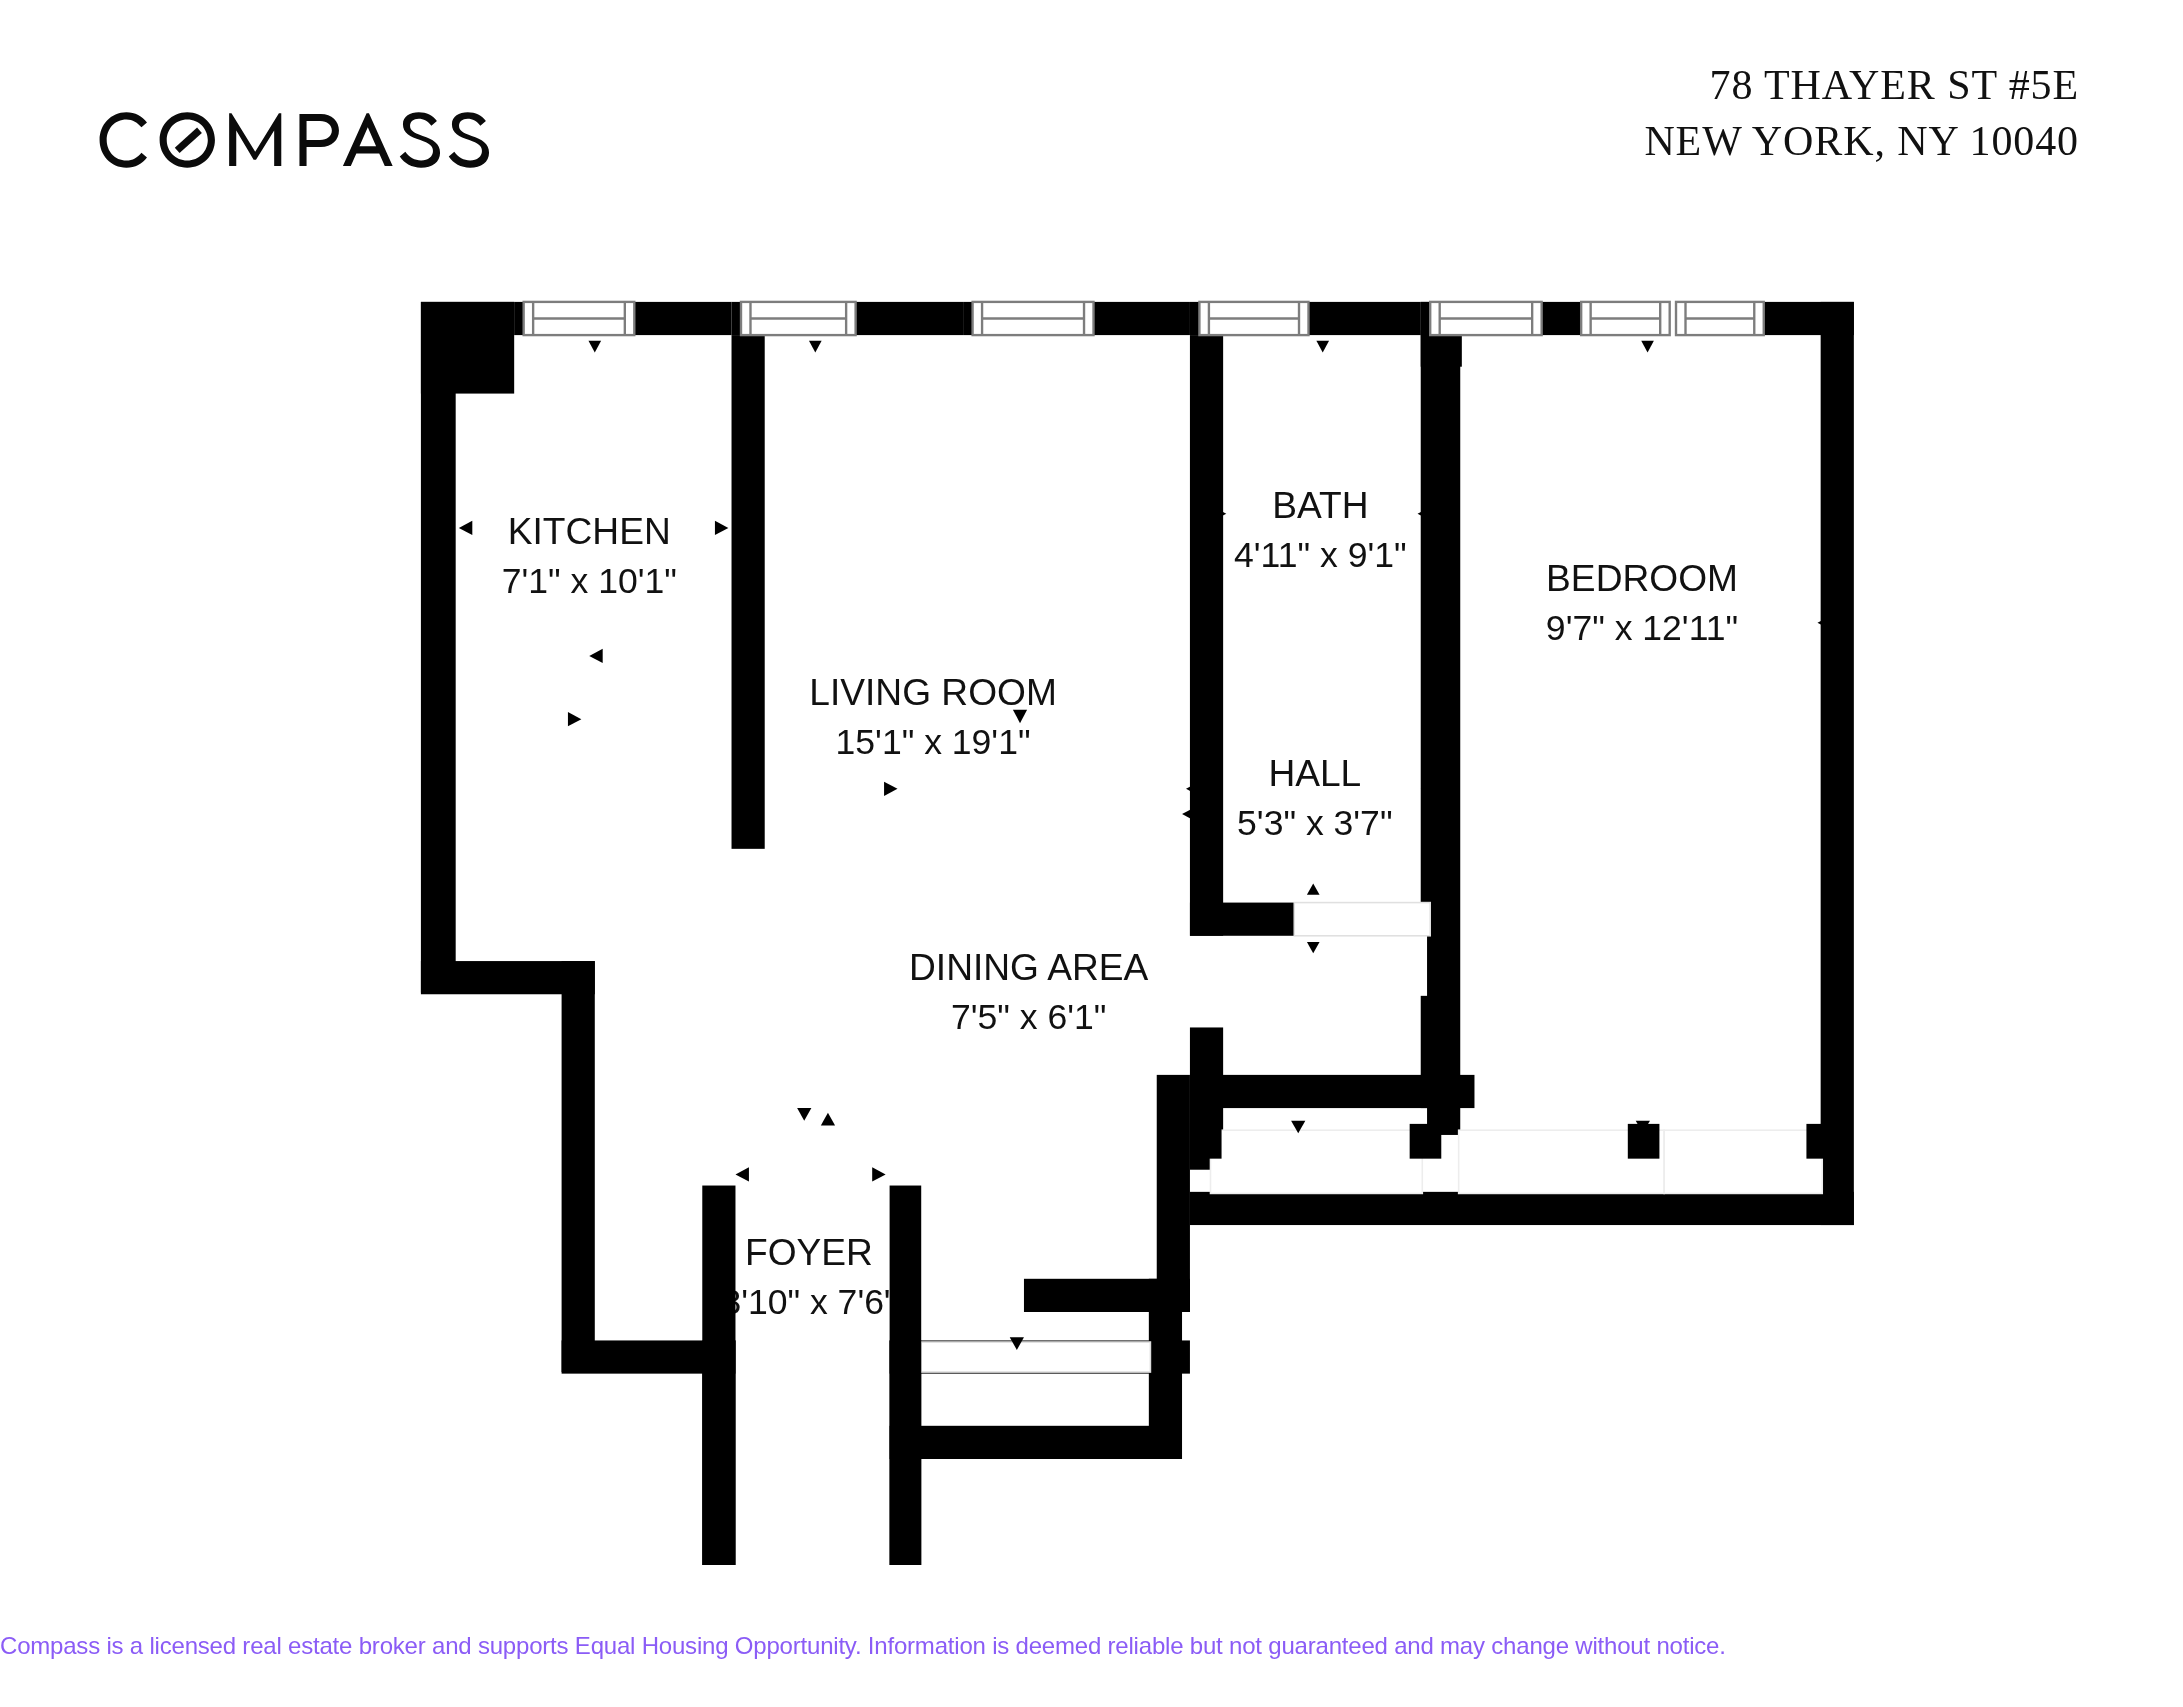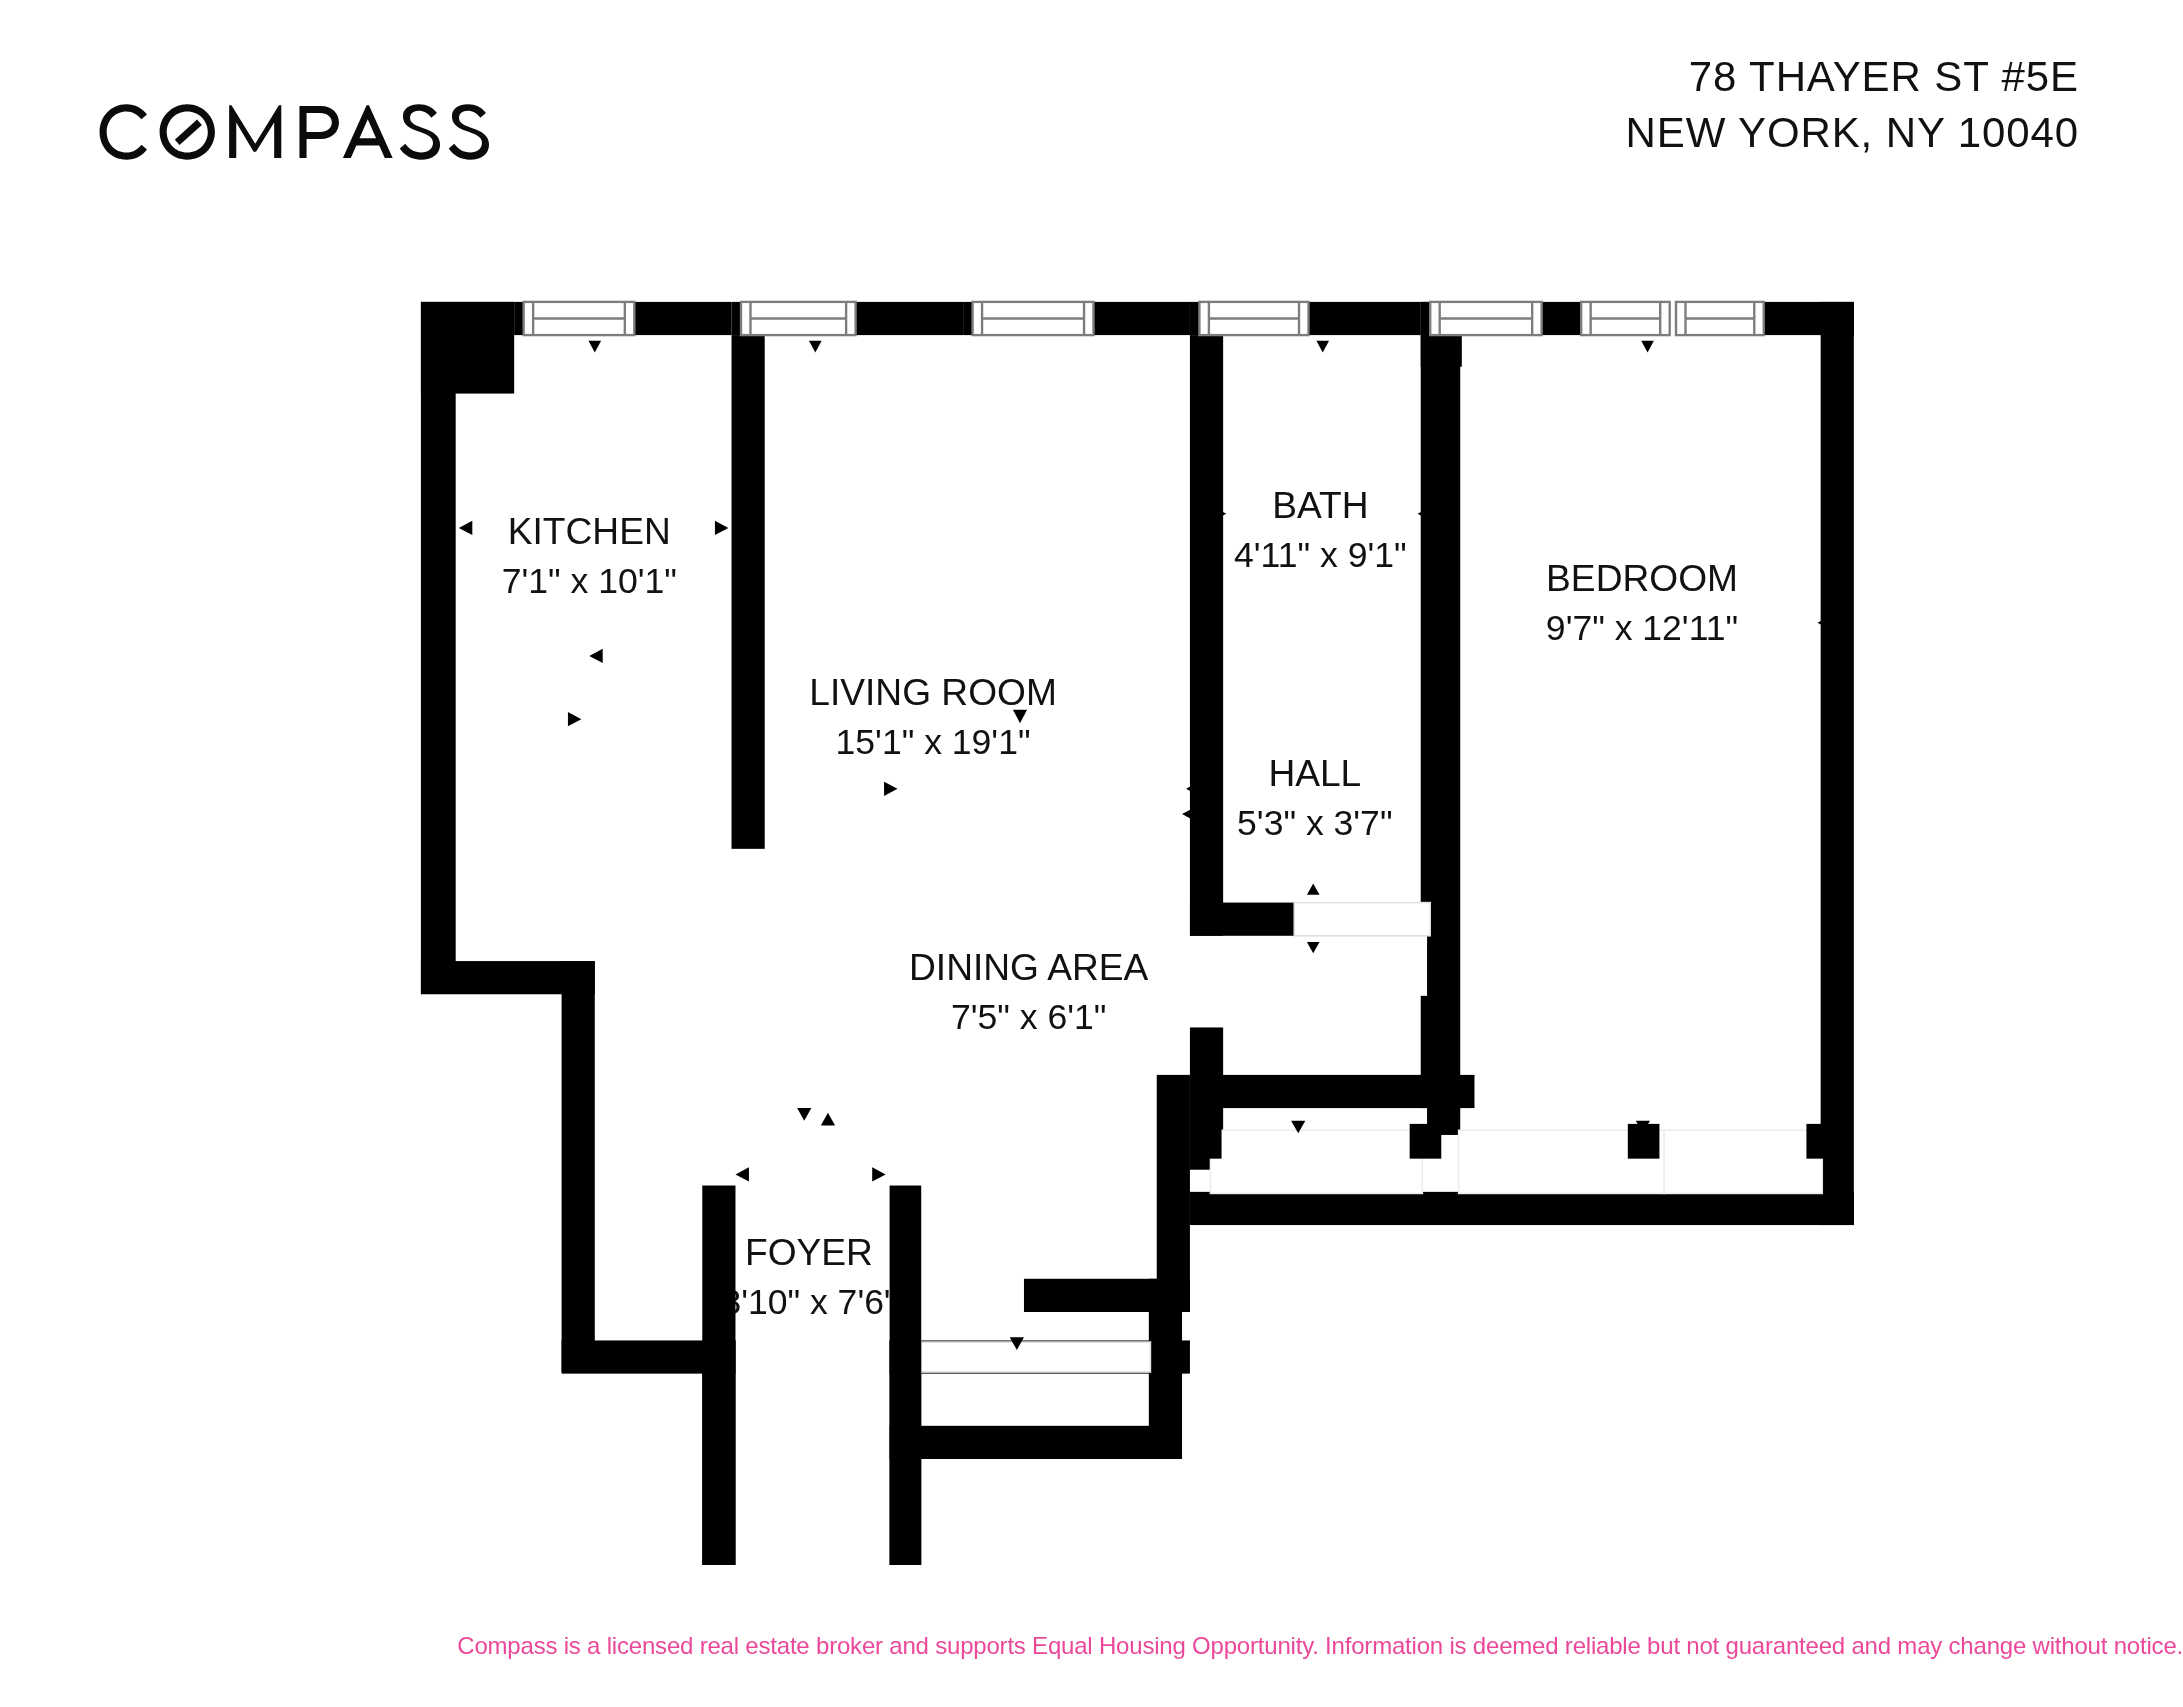--- a/index.html
+++ b/index.html
@@ -13,22 +13,23 @@
     height: 1707px;
     position: relative;
     font-family: "Liberation Sans", sans-serif;
     color: #000000;
     overflow: hidden;
   }
 
   
   .header {
     position: absolute;
-    top: 8px; left: 0; right: 0;
+    top: 16px; left: 0; right: 0;
     height: 182px;
+    font-family: Liberation Serif, serif;
   }
   .brand-logo {
     position: absolute;
     left: 98px;
     top: 93px;
     display: flex;
     align-items: center;
   }
   .brand-logo .logo-svg { display: block; }
 
@@ -60,22 +61,22 @@
     display: block;
     width: 2183px;
     height: 1328px;
   }
 
   
   .footer {
     position: absolute;
     left: 0; right: 0;
     bottom: 41px;
-    text-align: right;
-    color: #ec4899;
+    text-align: left;
+    color: #8b5cf6;
     line-height: 1.62;
   }
   .footer-line {
     font-size: 24px;
     font-family: "Liberation Sans", sans-serif;
     letter-spacing: -0.2px;
     white-space: nowrap;
   }
 
   

